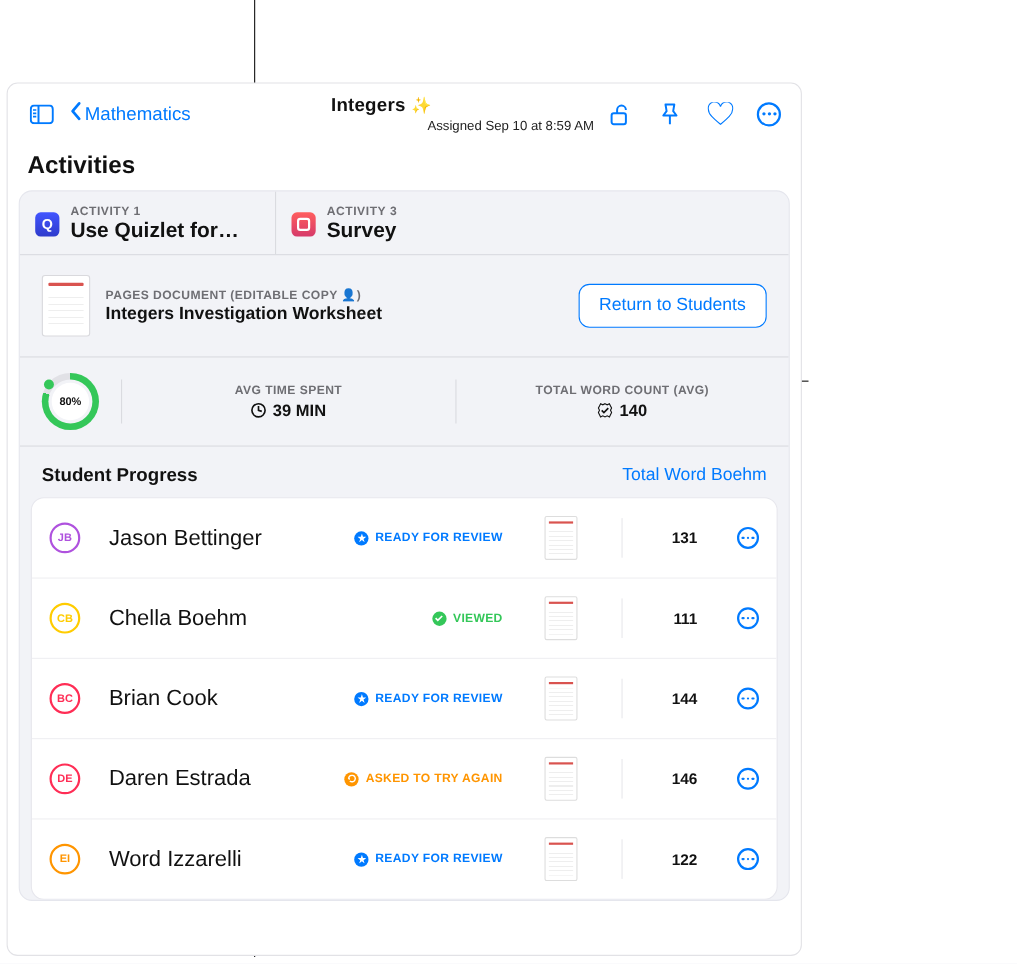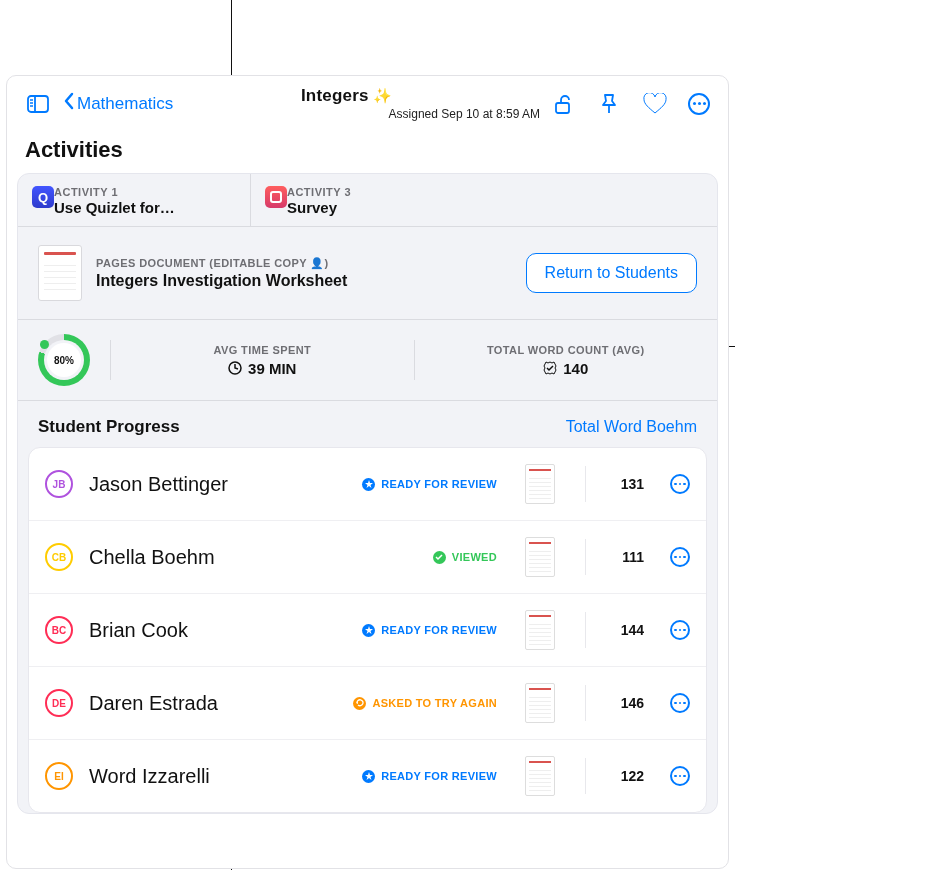--- a/index.html
+++ b/index.html
@@ -66,28 +66,28 @@
     margin:0 10px 0 10px;
     background:var(--bg);
     border:1px solid #E5E6ED;
     border-radius:12px;
     overflow:hidden;
   }
   .tabs{display:flex;border-bottom:1px solid var(--border);}
   .tab{
     flex:0 0 33.33%;
     padding:12px 14px 10px;
-    display:flex;
+    display:flex;gap:10px;align-items:center;
     border-right:1px solid var(--border);
     cursor:pointer;
     position:relative;
   }
   .tab:last-child{border-right:none;}
   .tab .tag{font-size:11px;letter-spacing:.5px;color:var(--muted);font-weight:600;}
-  .tab .label{font-size:15px;font-weight:700;color:var(--text);margin-top:1px;}
+  .tab .label{font-size:19px;font-weight:700;color:var(--text);margin-top:1px;}
   .tab.active .label{color:var(--blue);}
   .tab.active::after{content:"";position:absolute;left:0;right:0;bottom:-1px;height:3px;background:var(--blue);}
   .app-icon{width:22px;height:22px;border-radius:5px;flex-shrink:0;}
   .ic-quizlet{background:linear-gradient(#4255FF,#2E3BCC);display:flex;align-items:center;justify-content:center;}
   .ic-quizlet::after{content:"Q";color:#fff;font-weight:700;font-size:13px;}
   .ic-files{background:linear-gradient(#5AC8FA,#007AFF);display:flex;align-items:center;justify-content:center;}
   .ic-files svg{fill:#fff;}
   .ic-survey{background:linear-gradient(#FF5E5E,#D63A6A);position:relative;}
   .ic-survey::after{content:"";position:absolute;inset:5px;border:2px solid #fff;border-radius:3px;}
   
@@ -125,21 +125,21 @@
   .prog-head{display:flex;align-items:center;justify-content:space-between;padding:16px 20px 10px;}
   .prog-head .t{font-size:17px;font-weight:700;}
   .prog-head .l{color:var(--blue);font-size:16px;}
   .student-card{
     margin:0 10px 0 10px;
     background:#fff;
     border:1px solid #E7E7ED;
     border-radius:12px;
     overflow:hidden;
   }
-  .row{display:flex;align-items:center;padding:16px 16px;gap:16px;border-bottom:1px solid #EFEFF2;}
+  .row{display:flex;align-items:center;padding:16px 16px;gap:26px;border-bottom:1px solid #EFEFF2;}
   .row:last-child{border-bottom:none;}
   .avatar{width:28px;height:28px;border-radius:50%;border:2px solid;display:flex;align-items:center;justify-content:center;font-size:10px;font-weight:700;background:#fff;}
   .sname{font-size:20px;}
   .spacer{flex:1;}
   .status{display:flex;align-items:center;gap:6px;font-size:11px;font-weight:800;letter-spacing:.3px;}
   .status.blue{color:var(--blue);}
   .status.green{color:var(--green);}
   .status.orange{color:var(--orange);}
   .status .sicon{width:13px;height:13px;border-radius:50%;display:flex;align-items:center;justify-content:center;}
   .status.blue .sicon{background:var(--blue);}

